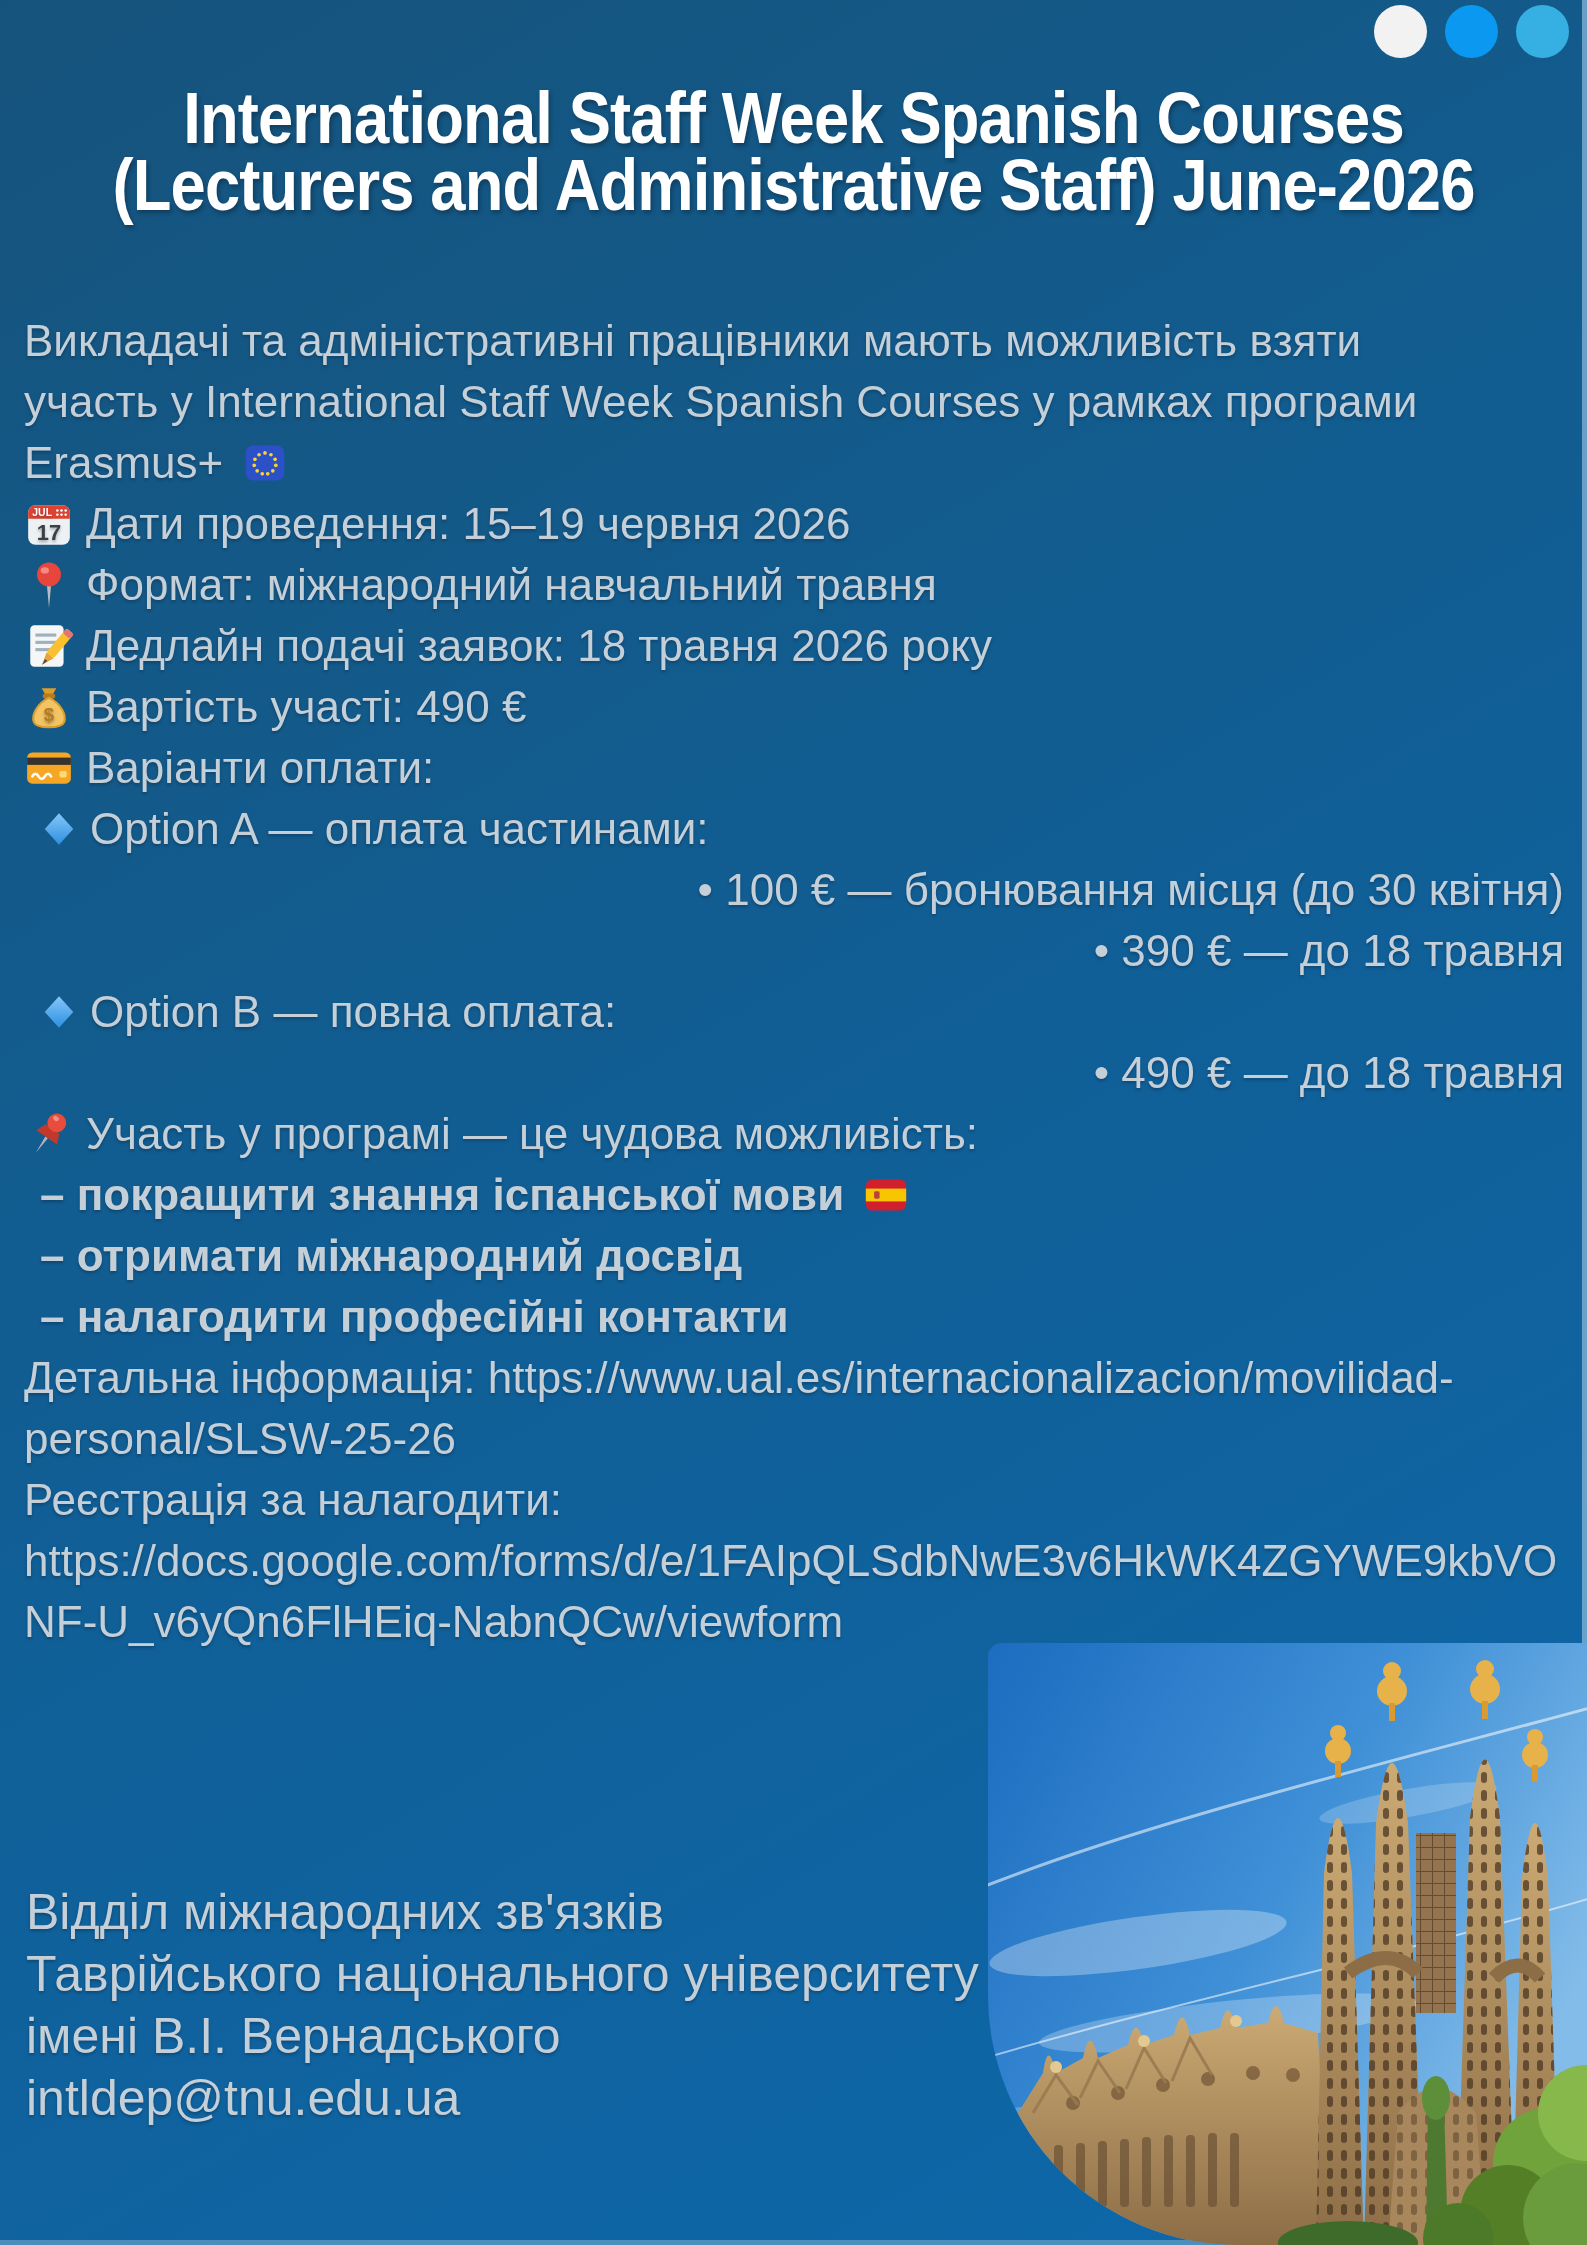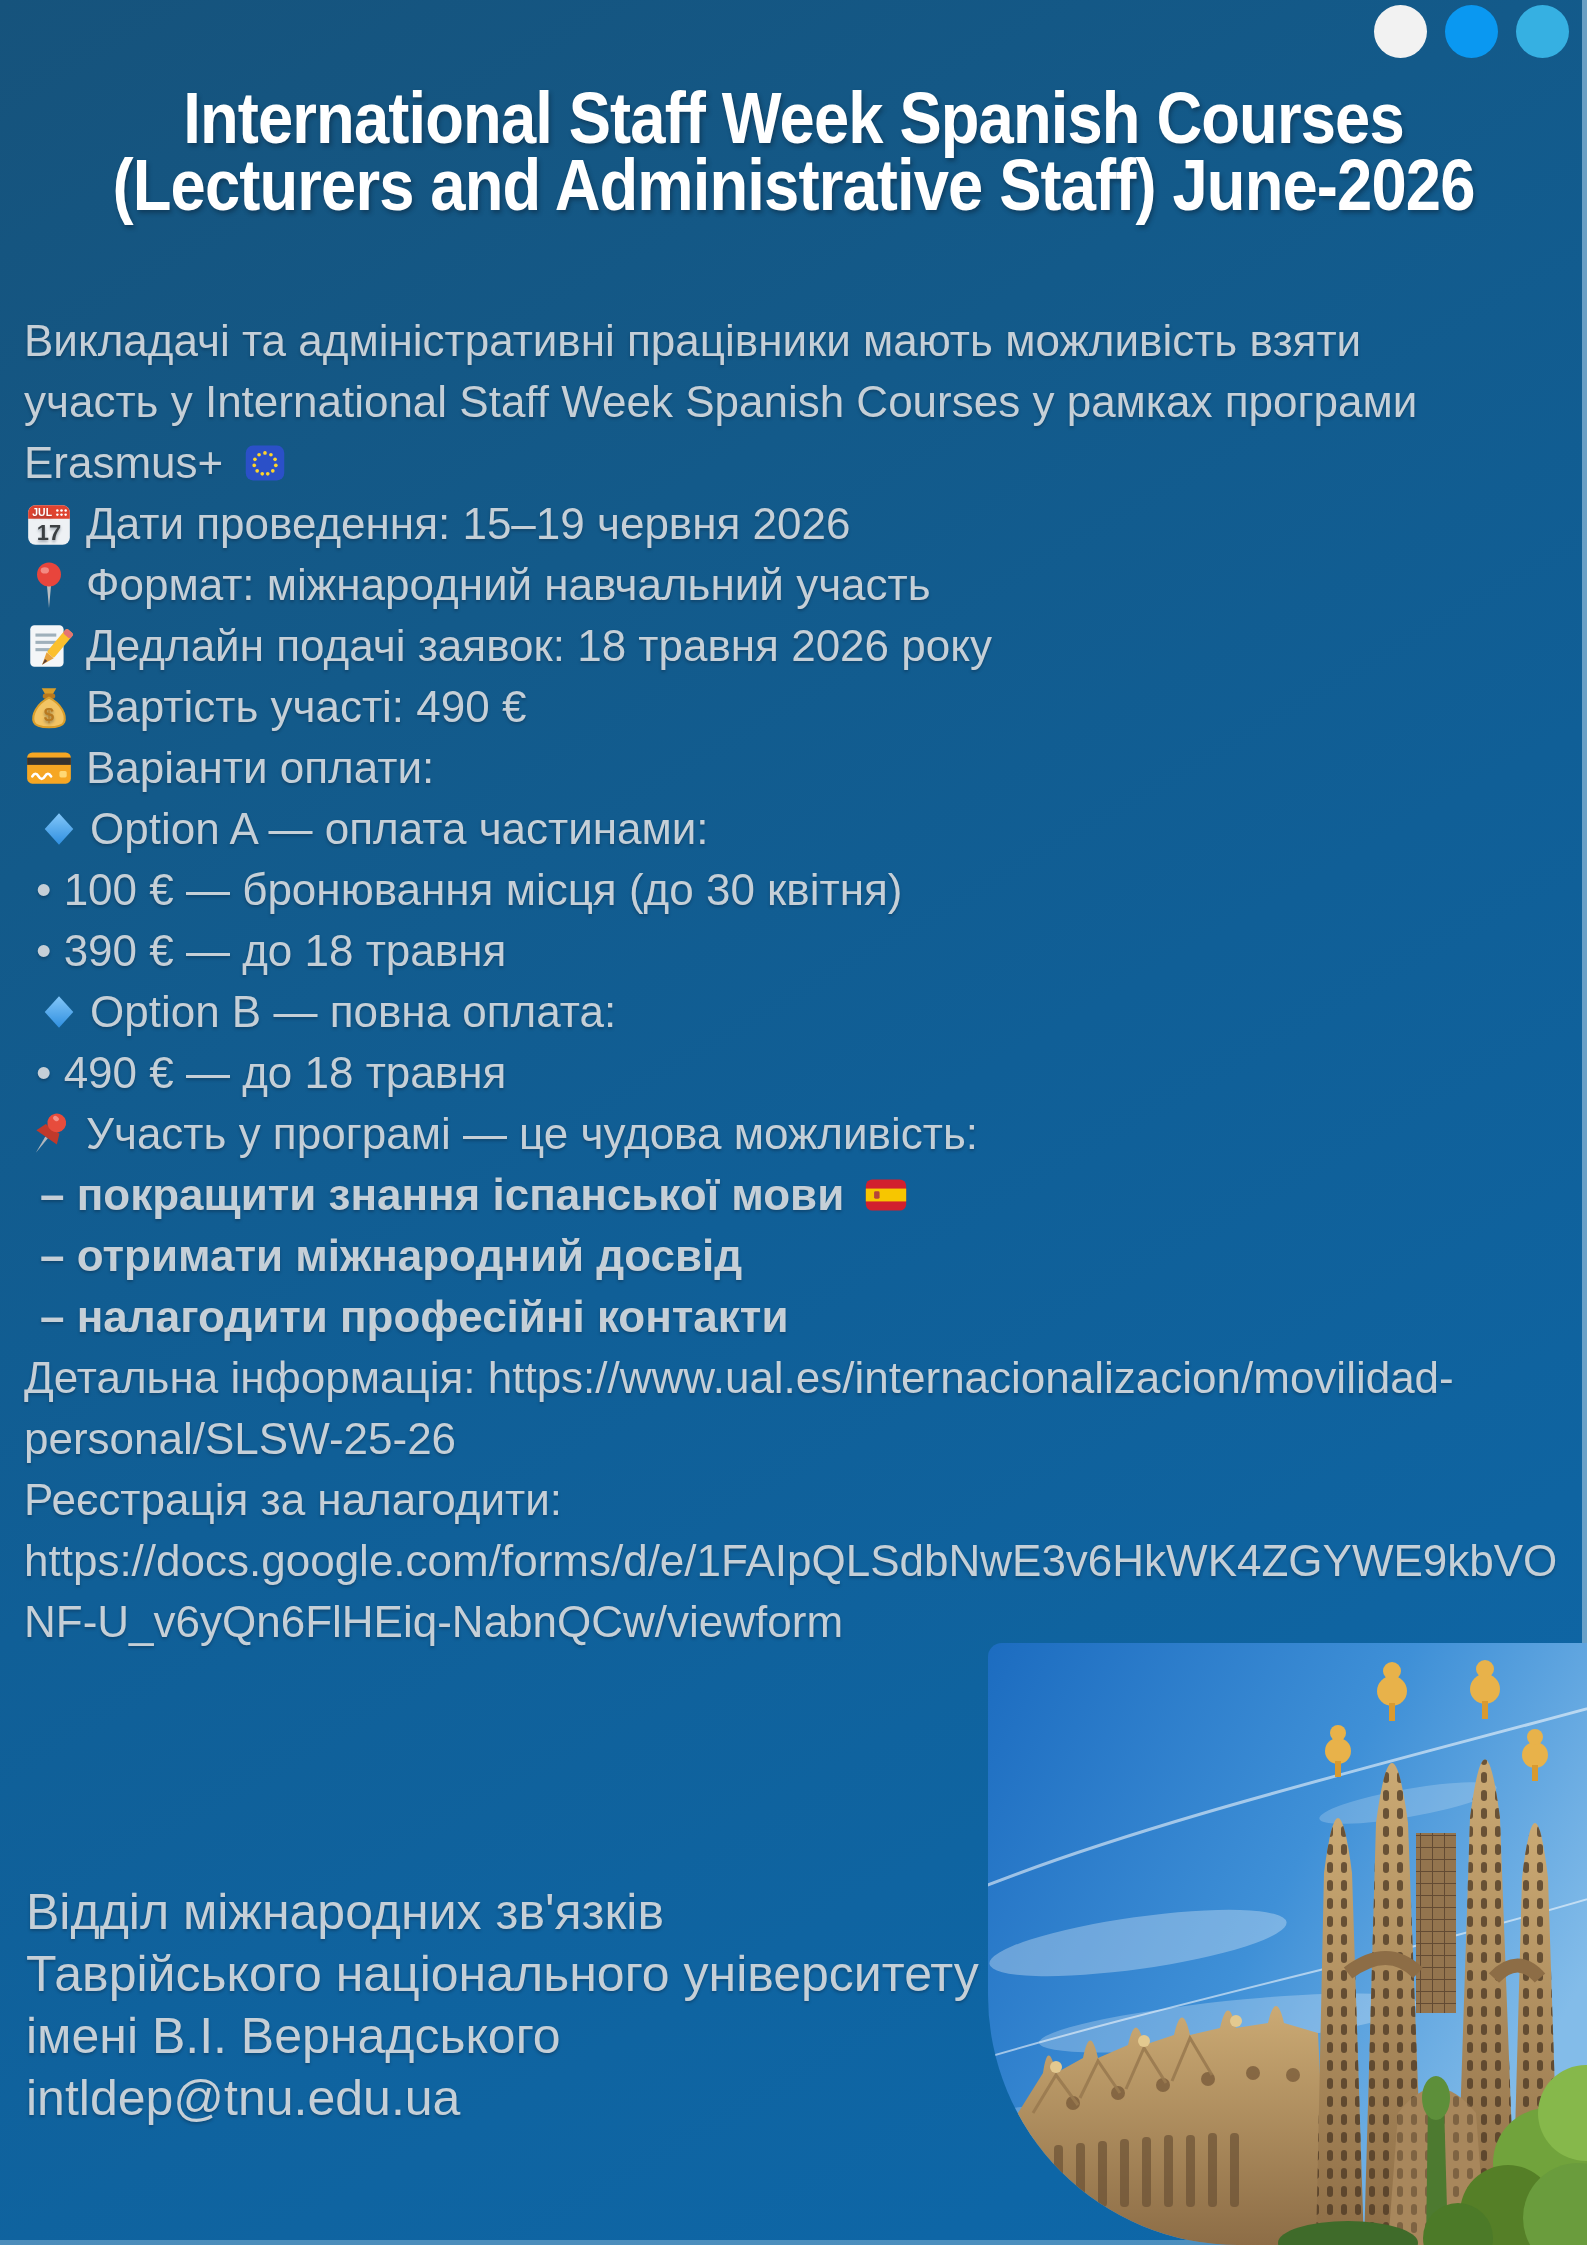--- a/index.html
+++ b/index.html
@@ -19,21 +19,21 @@
     text-shadow:2px 3px 5px rgba(8,30,52,.45);
   }
   .content{position:absolute;left:24px;top:310px;width:1540px;color:#c5cfd7;font-size:44px;z-index:2;}
   .line{height:61px;display:flex;align-items:center;gap:12px;white-space:nowrap;text-shadow:0 2px 3px rgba(8,30,52,.35);}
   .ic{width:50px;height:50px;flex:0 0 auto;display:inline-flex;}
   .ic svg{width:100%;height:100%;}
   .ic-diamond{width:38px;height:38px;margin-left:16px;flex:0 0 auto;display:inline-flex;}
   .ic-diamond svg{width:100%;height:100%;}
   .ic-after{width:44px;height:44px;margin-left:8px;flex:0 0 auto;display:inline-flex;}
   .ic-after svg{width:100%;height:100%;}
-  .indent-bullet{padding-left:12px;}
+  .indent-bullet{padding-left:12px;justify-content:flex-end;}
   .indent-dash{padding-left:16px;font-weight:bold;}
   .contact{position:absolute;left:26px;top:1881px;color:#c5cfd7;font-size:50px;z-index:2;}
   .contact .cline{height:62px;display:flex;align-items:center;white-space:nowrap;text-shadow:0 2px 3px rgba(8,30,52,.35);}
   .photo{
     position:absolute;left:988px;top:1643px;width:599px;height:602px;
     border-radius:14px 0 0 250px;overflow:hidden;z-index:4;
   }
   .photo svg{display:block;width:100%;height:100%;}
 </style>
 </head>
@@ -104,21 +104,21 @@
     </div>
 
     <div class="line">
       <span class="ic">
         <svg viewBox="0 0 48 48">
           <polygon points="22,24 26,24 24,46" fill="#b9bdc1"></polygon>
           <circle cx="24" cy="14" r="11.5" fill="#e8453c"></circle>
           <ellipse cx="20" cy="10" rx="4" ry="3" fill="#f4978f" opacity=".85"></ellipse>
         </svg>
       </span>
-      <span>Формат: міжнародний навчальний участь</span>
+      <span>Формат: міжнародний навчальний травня</span>
     </div>
 
     <div class="line">
       <span class="ic">
         <svg viewBox="0 0 48 48">
           <rect x="6" y="4" width="32" height="40" rx="4" fill="#f4f6f8"></rect>
           <rect x="11" y="12" width="20" height="3" fill="#9fb0bb"></rect>
           <rect x="11" y="19" width="20" height="3" fill="#9fb0bb"></rect>
           <rect x="11" y="26" width="14" height="3" fill="#9fb0bb"></rect>
           <g transform="rotate(40 24 24)">

